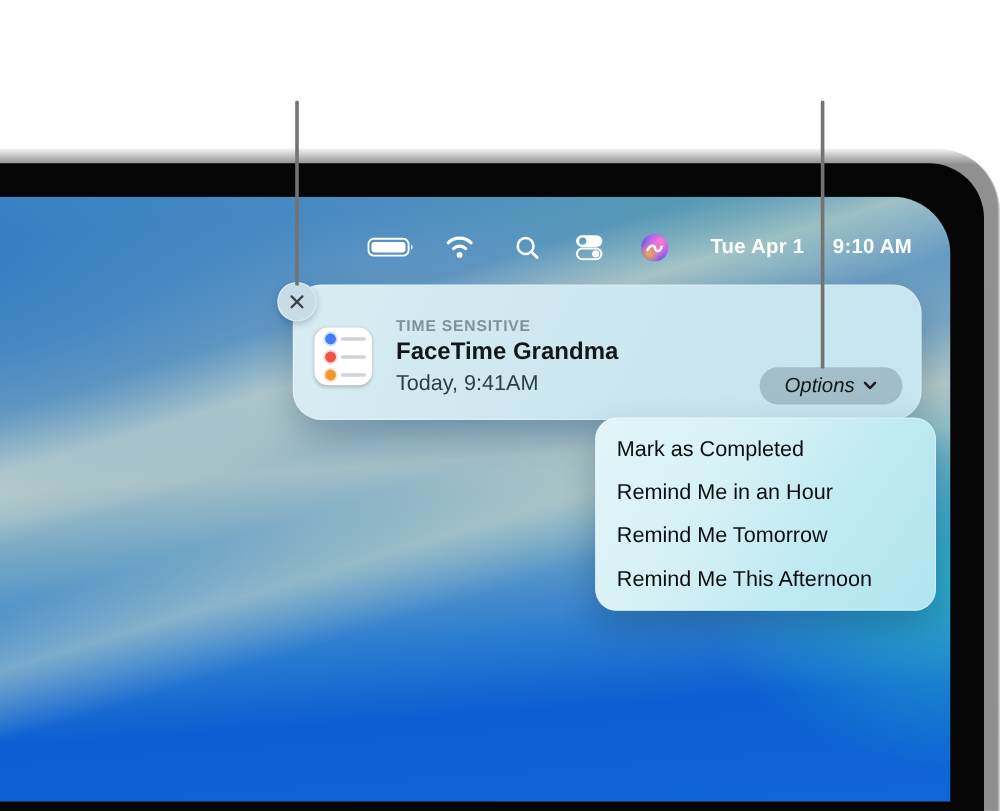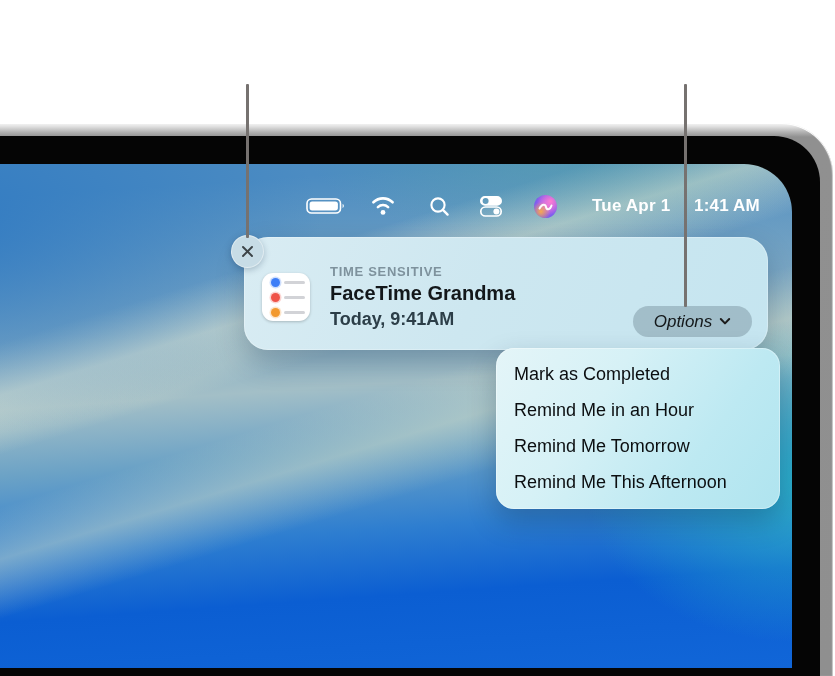--- a/index.html
+++ b/index.html
@@ -55,21 +55,21 @@
   .app-icon{
     position:absolute;left:18px;top:36px;width:48px;height:48px;border-radius:11px;
     background:#ffffff;box-shadow:0 1px 3px rgba(0,0,0,.22);
     display:flex;flex-direction:column;justify-content:center;gap:6px;padding:0;
   }
   .r-row{display:flex;align-items:center;gap:4px;padding-left:9px;}
   .r-dot{width:9px;height:9px;border-radius:50%;flex:0 0 auto;}
   .r-line{width:21px;height:3px;border-radius:2px;background:#d2d3d7;}
   .n-category{position:absolute;left:86px;top:27px;font-size:13px;font-weight:700;letter-spacing:.7px;color:#7e929d;}
   .n-title{position:absolute;left:86px;top:45px;font-size:20px;font-weight:700;color:#13171a;}
-  .n-time{position:absolute;left:86px;top:72px;font-size:18px;font-weight:700;color:#2c3e48;}
+  .n-time{position:absolute;left:86px;top:72px;font-size:18px;font-weight:400;color:#2c3e48;}
   .options-btn{
     position:absolute;left:389px;top:69px;width:119px;height:31px;border-radius:16px;
     background:rgba(124,150,162,.5);border:none;cursor:default;
     display:flex;align-items:center;justify-content:center;gap:7px;font-style:italic;
   }
   .options-label{font-size:17px;font-weight:500;color:#14181a;font-family:"Liberation Sans","DejaVu Sans",sans-serif;}
   
   .menu{
     position:absolute;left:496px;top:184px;width:284px;height:161px;border-radius:18px;
     background:linear-gradient(125deg,#e4f5f8 0%,#d6f1f6 35%,#bde9f2 70%,#afe4ef 100%);
@@ -123,21 +123,21 @@
       </span>
       <span class="mb-icon" style="left:534px;top:15px;width:23px;height:23px;border-radius:50%;
             background:radial-gradient(circle at 30% 72%, #f7a94e 0%, rgba(247,169,78,0) 42%),
                        radial-gradient(circle at 72% 28%, #ff7bd1 0%, rgba(255,123,209,0) 58%),
                        radial-gradient(circle at 50% 50%, #c86df0 0%, #8a5cf0 55%, #5a62e8 100%);">
         <svg width="23" height="23" viewBox="0 0 23 23">
           <path d="M5.5 13.5 C 8 8.5, 11.5 9, 12 12 C 12.5 15, 16 15.5, 17.5 10.5" fill="none" stroke="rgba(255,255,255,.95)" stroke-width="2" stroke-linecap="round"></path>
         </svg>
       </span>
       <span class="mb-text" style="left:592px;">Tue Apr 1</span>
-      <span class="mb-text" style="left:694px;">1:41 AM</span>
+      <span class="mb-text" style="left:694px;">9:10 AM</span>
     </div>
 
     <div class="notification">
       <div class="app-icon">
         <div class="r-row">
           <span class="r-dot" style="background:#3e7ef7;box-shadow:0 0 0 1.5px rgba(62,126,247,.25);"></span>
           <span class="r-line"></span>
         </div>
         <div class="r-row">
           <span class="r-dot" style="background:#ef5348;box-shadow:0 0 0 1.5px rgba(239,83,72,.25);"></span>

